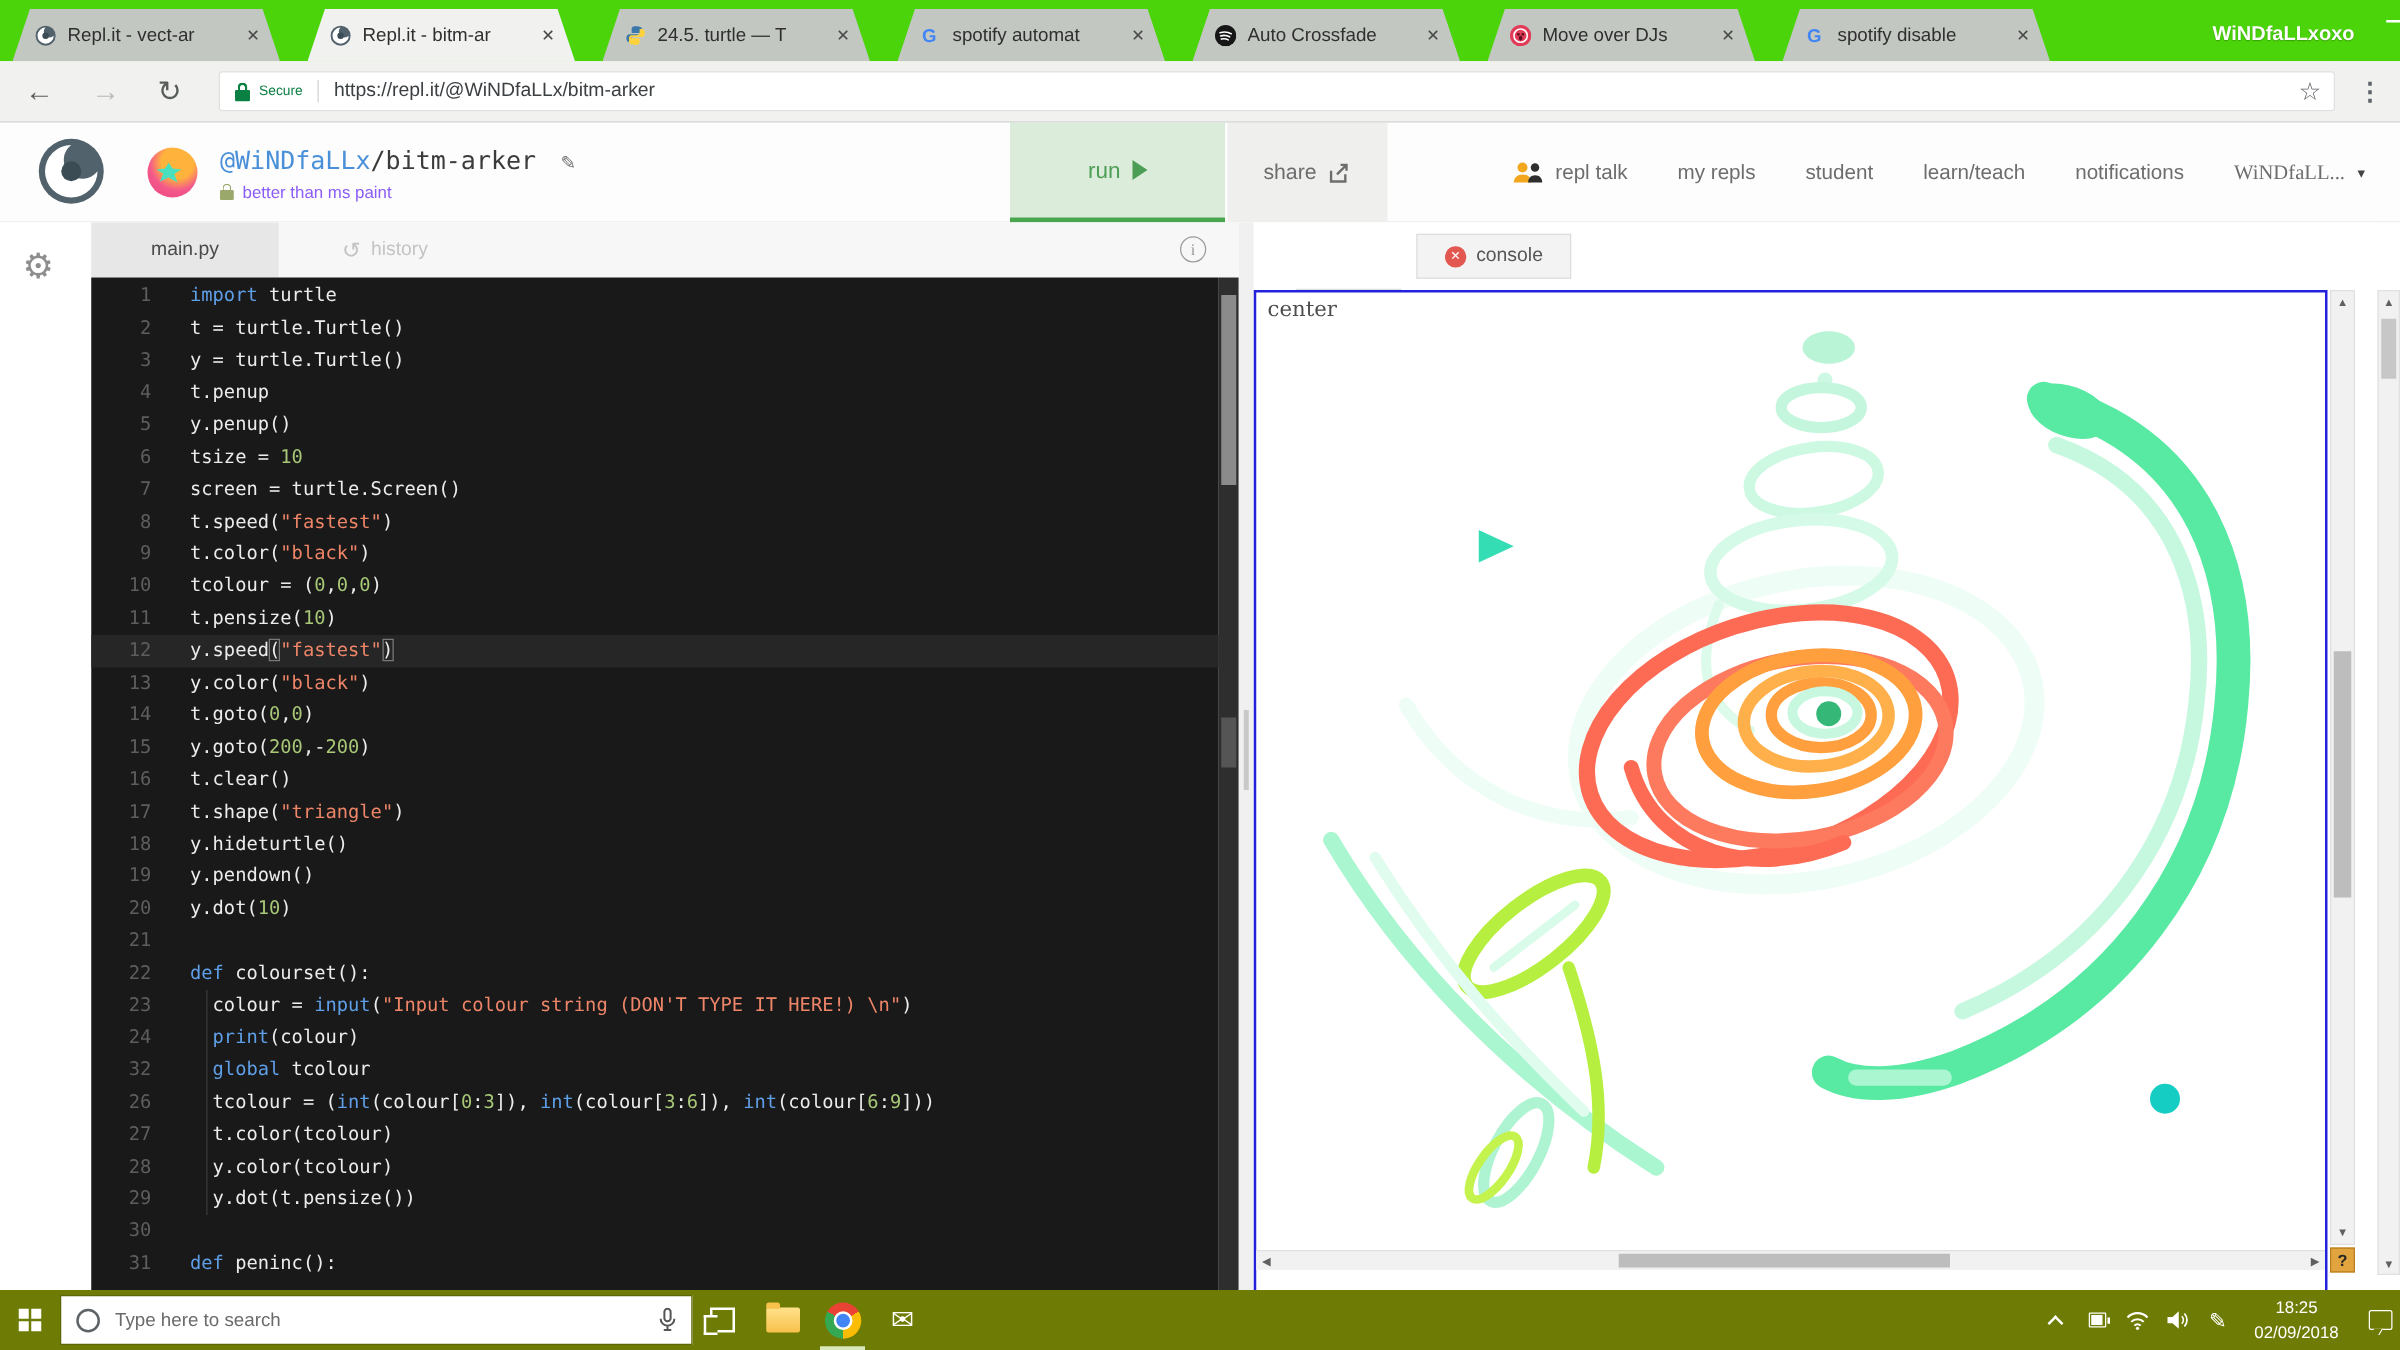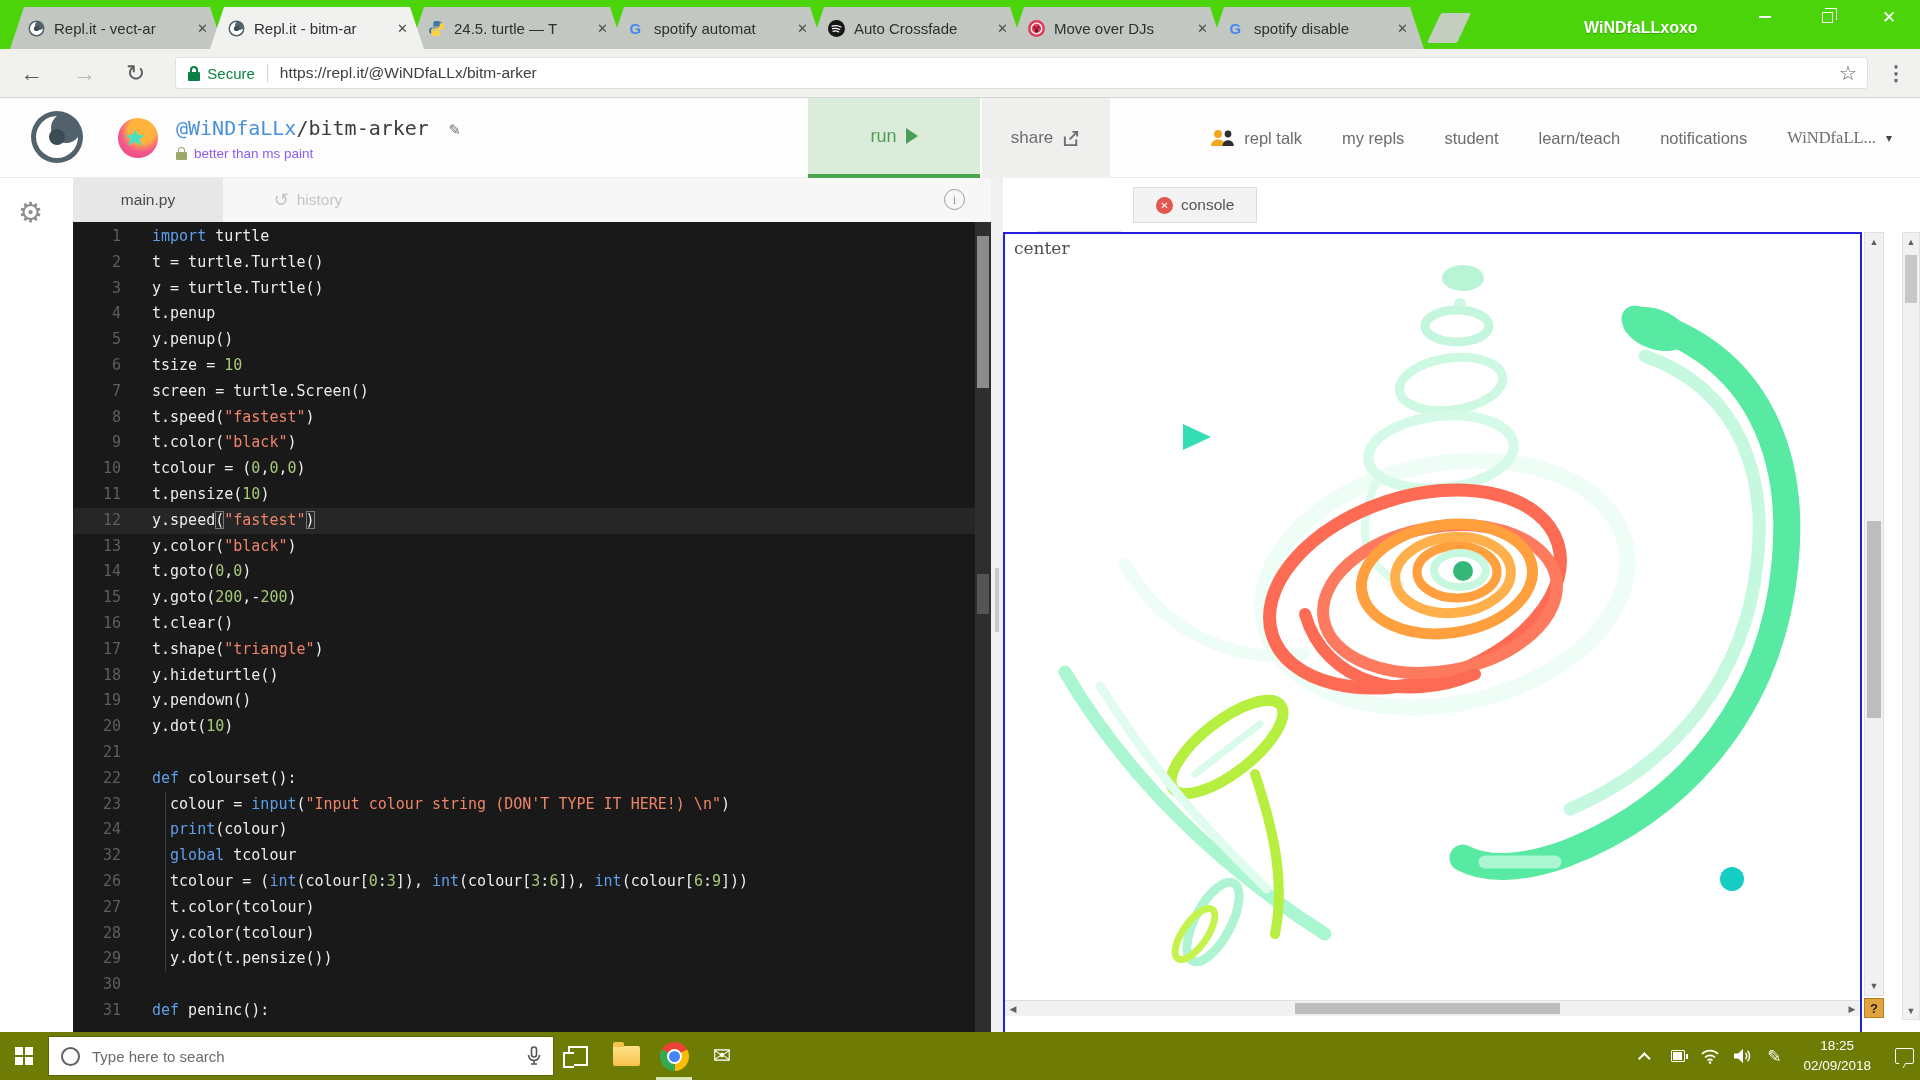--- a/index.html
+++ b/index.html
@@ -22,21 +22,21 @@
   .ic-close { font-size:17px; line-height:1; }
 
   
   #toolbar { position:absolute; left:0; top:49px; width:1920px; height:49px; background:#f1f2f0; border-bottom:1px solid #d4d6d3; display:flex; align-items:center; padding:0 14px 0 20px; z-index:4; }
   .navic { font-size:23px; color:#5a5e5a; margin-right:30px; line-height:1; }
   .navic.dis { color:#b7bab6; }
   #urlbar { flex:1; height:32px; background:#fff; border-radius:3px; border:1px solid #e0e1df; display:flex; align-items:center; padding:0 10px 0 12px; }
   #lockic { width:12px; height:15px; position:relative; margin-right:7px; }
   #lockic .body { position:absolute; left:0; bottom:0; width:12px; height:9px; background:#0b8043; border-radius:1px; }
   #lockic .shk { position:absolute; left:2px; top:0; width:8px; height:8px; border:2px solid #0b8043; border-bottom:none; border-radius:5px 5px 0 0; }
-  #secure { color:#0b8043; font-size:15px; margin-right:12px; }
+  #secure { color:#0b8043; font-size:11px; margin-right:12px; }
   #urldiv { width:1px; height:18px; background:#d2d2d2; margin-right:12px; }
   #urltext { color:#3c4043; font-size:15.5px; flex:1; }
   #starbtn { font-size:20px; color:#5f6368; }
   #menudots { font-size:20px; color:#5f6368; margin-left:18px; font-weight:bold; }
 
   
   #replhead { position:absolute; left:0; top:98px; width:1920px; height:80px; background:#fdfdfd; border-bottom:1px solid #ececec; }
   #rlogo { position:absolute; left:30px; top:12px; width:54px; height:54px; }
   #ravatar { position:absolute; left:118px; top:20px; width:40px; height:40px; border-radius:50%; background:radial-gradient(circle at 60% 30%, #ffb33c 0 35%, #f4598b 60%, #e8417c 100%); overflow:hidden; }
   #ravatar:before { content:""; position:absolute; left:7px; top:12px; width:20px; height:16px; background:#49e0c0; clip-path:polygon(50% 0,65% 30%,100% 35%,72% 58%,85% 100%,50% 75%,15% 95%,28% 55%,0 35%,35% 30%); }
@@ -134,21 +134,21 @@
   .penic { font-size:17px; color:#fff; }
   #clock { text-align:center; font-size:13.5px; line-height:1.45; margin:0 8px; }
   .acic { width:19px; height:16px; border:1.6px solid #fff; border-radius:2px; position:relative; margin-left:6px; }
   .acic:before { content:""; position:absolute; left:2px; bottom:-5px; width:6px; height:5px; background:#6e7b04; border-right:1.6px solid #fff; transform:skewX(-30deg); }
   .trayic { display:flex; align-items:center; justify-content:center; width:22px; }
 </style>
 </head>
 <body>
 
 <div id="tabstrip">
-  <div id="tabs" style="display:flex;align-items:flex-start;">
+  <div id="tabs" style="display:flex;align-items:flex-start;gap:36px;">
       <div class="tab">
         <span class="fav"><svg viewBox="0 0 17 17" width="17" height="17">
             <circle cx="8.5" cy="8.5" r="8" fill="#51626c"></circle>
             <path d="M8.5 2 a6.5 6.5 0 1 0 6.5 6.5 a4.6 4.6 0 1 1 -6.5 -6.5" fill="#fff"></path>
             <circle cx="8.5" cy="8.5" r="2.6" fill="#3c4c55"></circle>
           </svg></span>
         <span class="ttl">Repl.it - vect-ar</span>
         <span class="tx">✕</span>
       </div>
       <div class="tab active">

